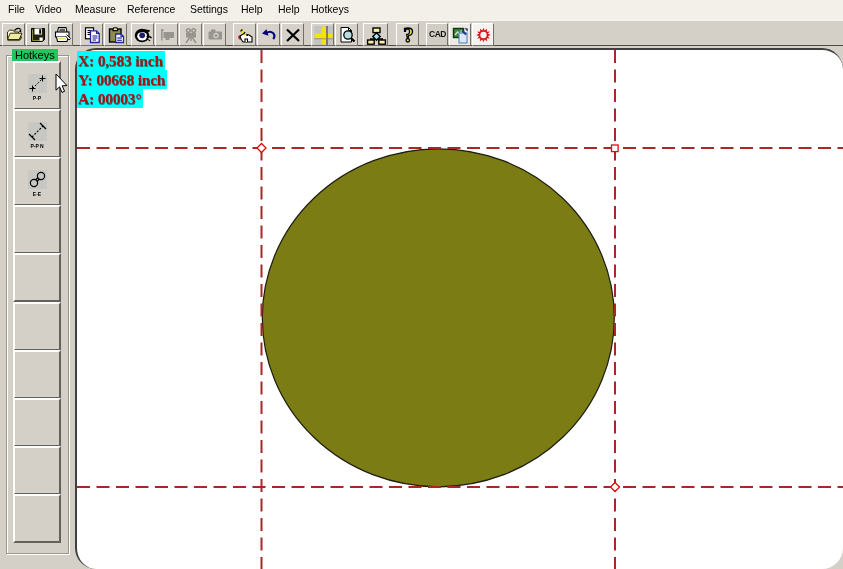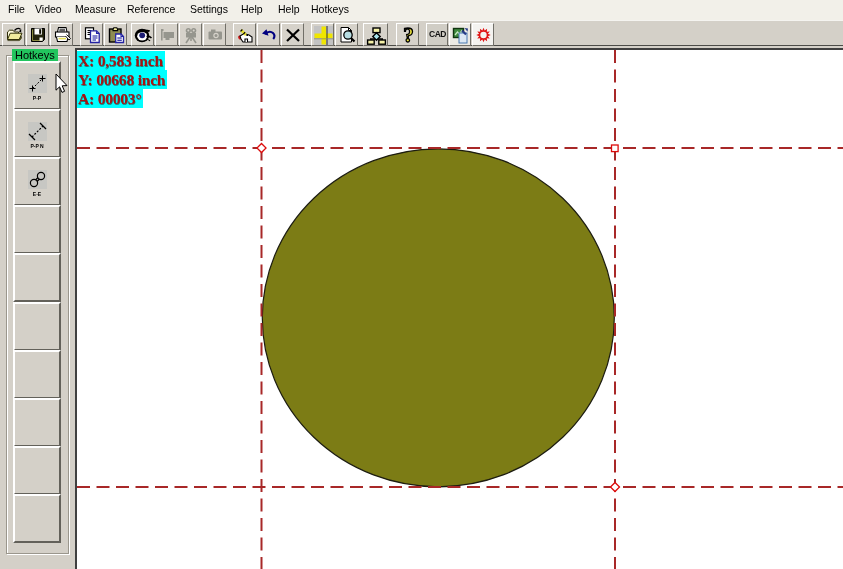--- a/index.html
+++ b/index.html
@@ -25,21 +25,21 @@
 #gboxlbl { position:absolute; left:12px; top:49px; font-size:11px; color:#000;
   background:#22c55e; padding:0 3px; }
 .hk { position:absolute; left:13px; width:48px; height:49px; background:#d4d0c8;
   border:2px solid; border-color:#ffffff #63615a #63615a #ffffff; }
 .hkicon { position:absolute; left:13px; top:11px; width:19px; height:19px; background:#c7c7c3; }
 .hklbl { position:absolute; left:0; top:32px; width:44px; text-align:center;
   font-size:5px; font-weight:bold; color:#000; }
 
 
 #canvas { position:absolute; left:75px; top:48px; width:768px; height:521px;
-  background:#ffffff; border-left:2px solid #404040; border-top:2px solid #404040; }
+  background:#ffffff; border-left:2px solid #404040; border-top:2px solid #404040;border-radius:21px; }
 #coords { position:absolute; left:0px; top:1px; }
 .cline { font-family:"Liberation Serif", serif; font-weight:bold; font-size:15.5px; letter-spacing:-0.2px;
   line-height:19px; color:#a81212; background:#00ffff; text-shadow:0.5px 0.8px 0 rgba(50,25,15,0.55); padding:0 2px 0 1px;
   white-space:nowrap; float:left; clear:left; }
 #cursor { position:absolute; left:55px; top:73px; }
 </style>
 </head>
 <body>
 <div id="win">
   <div id="menubar">

